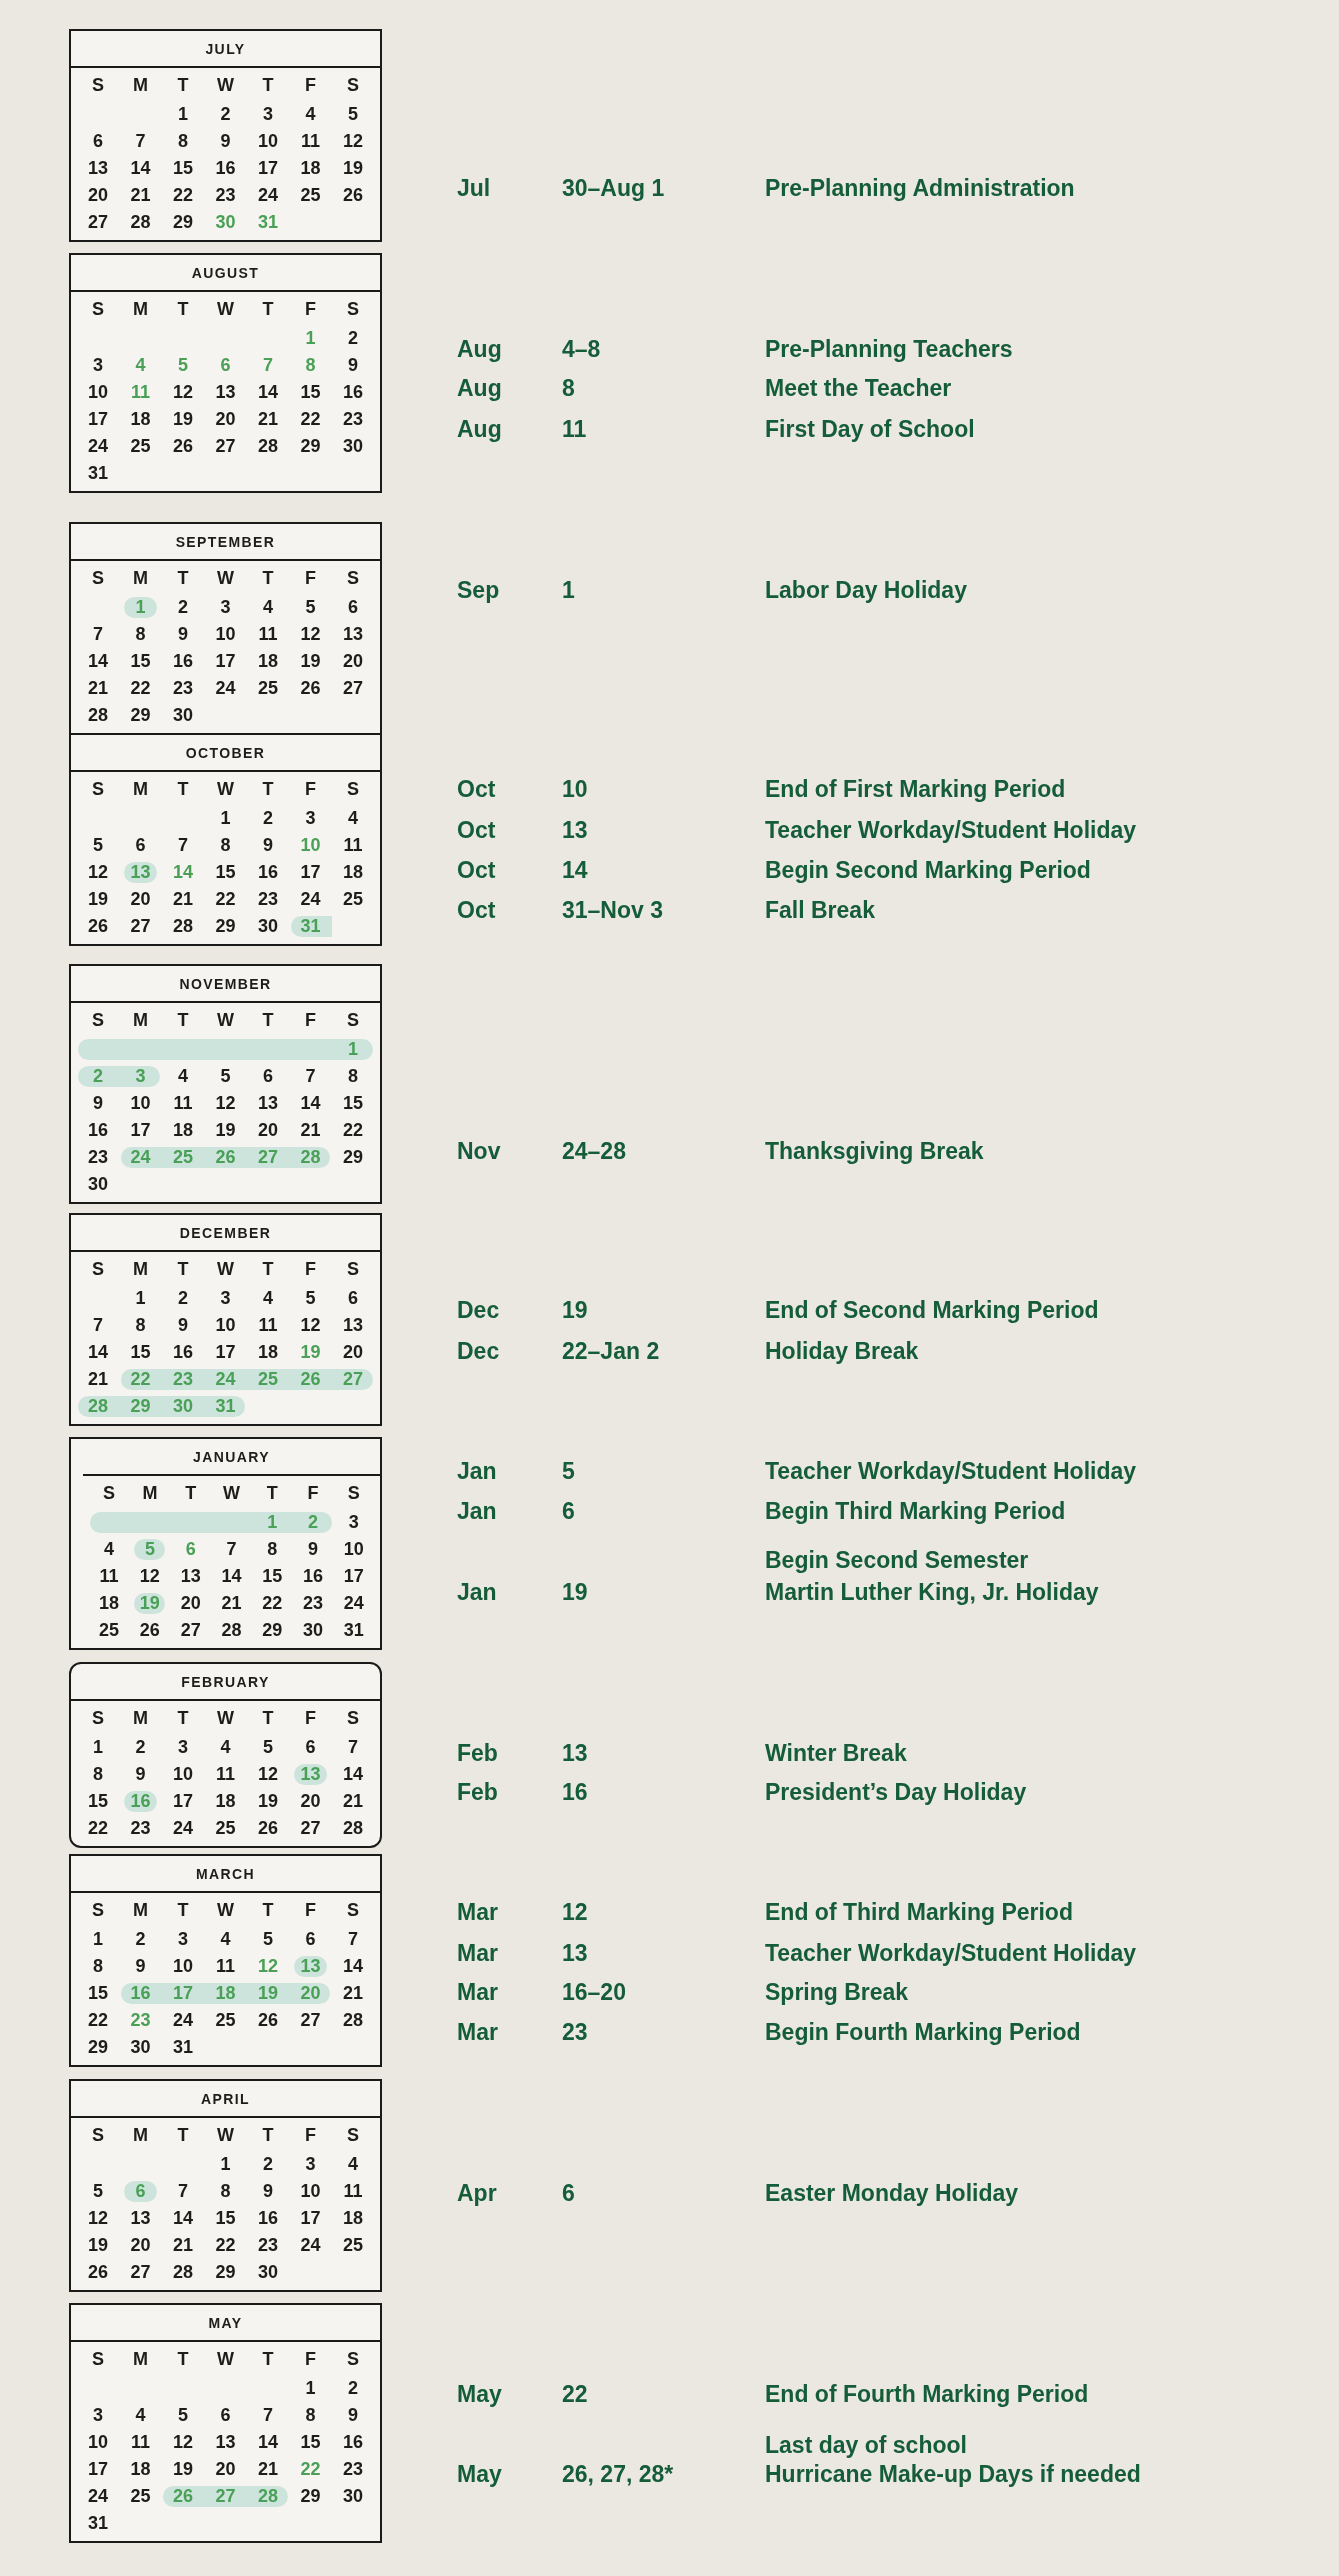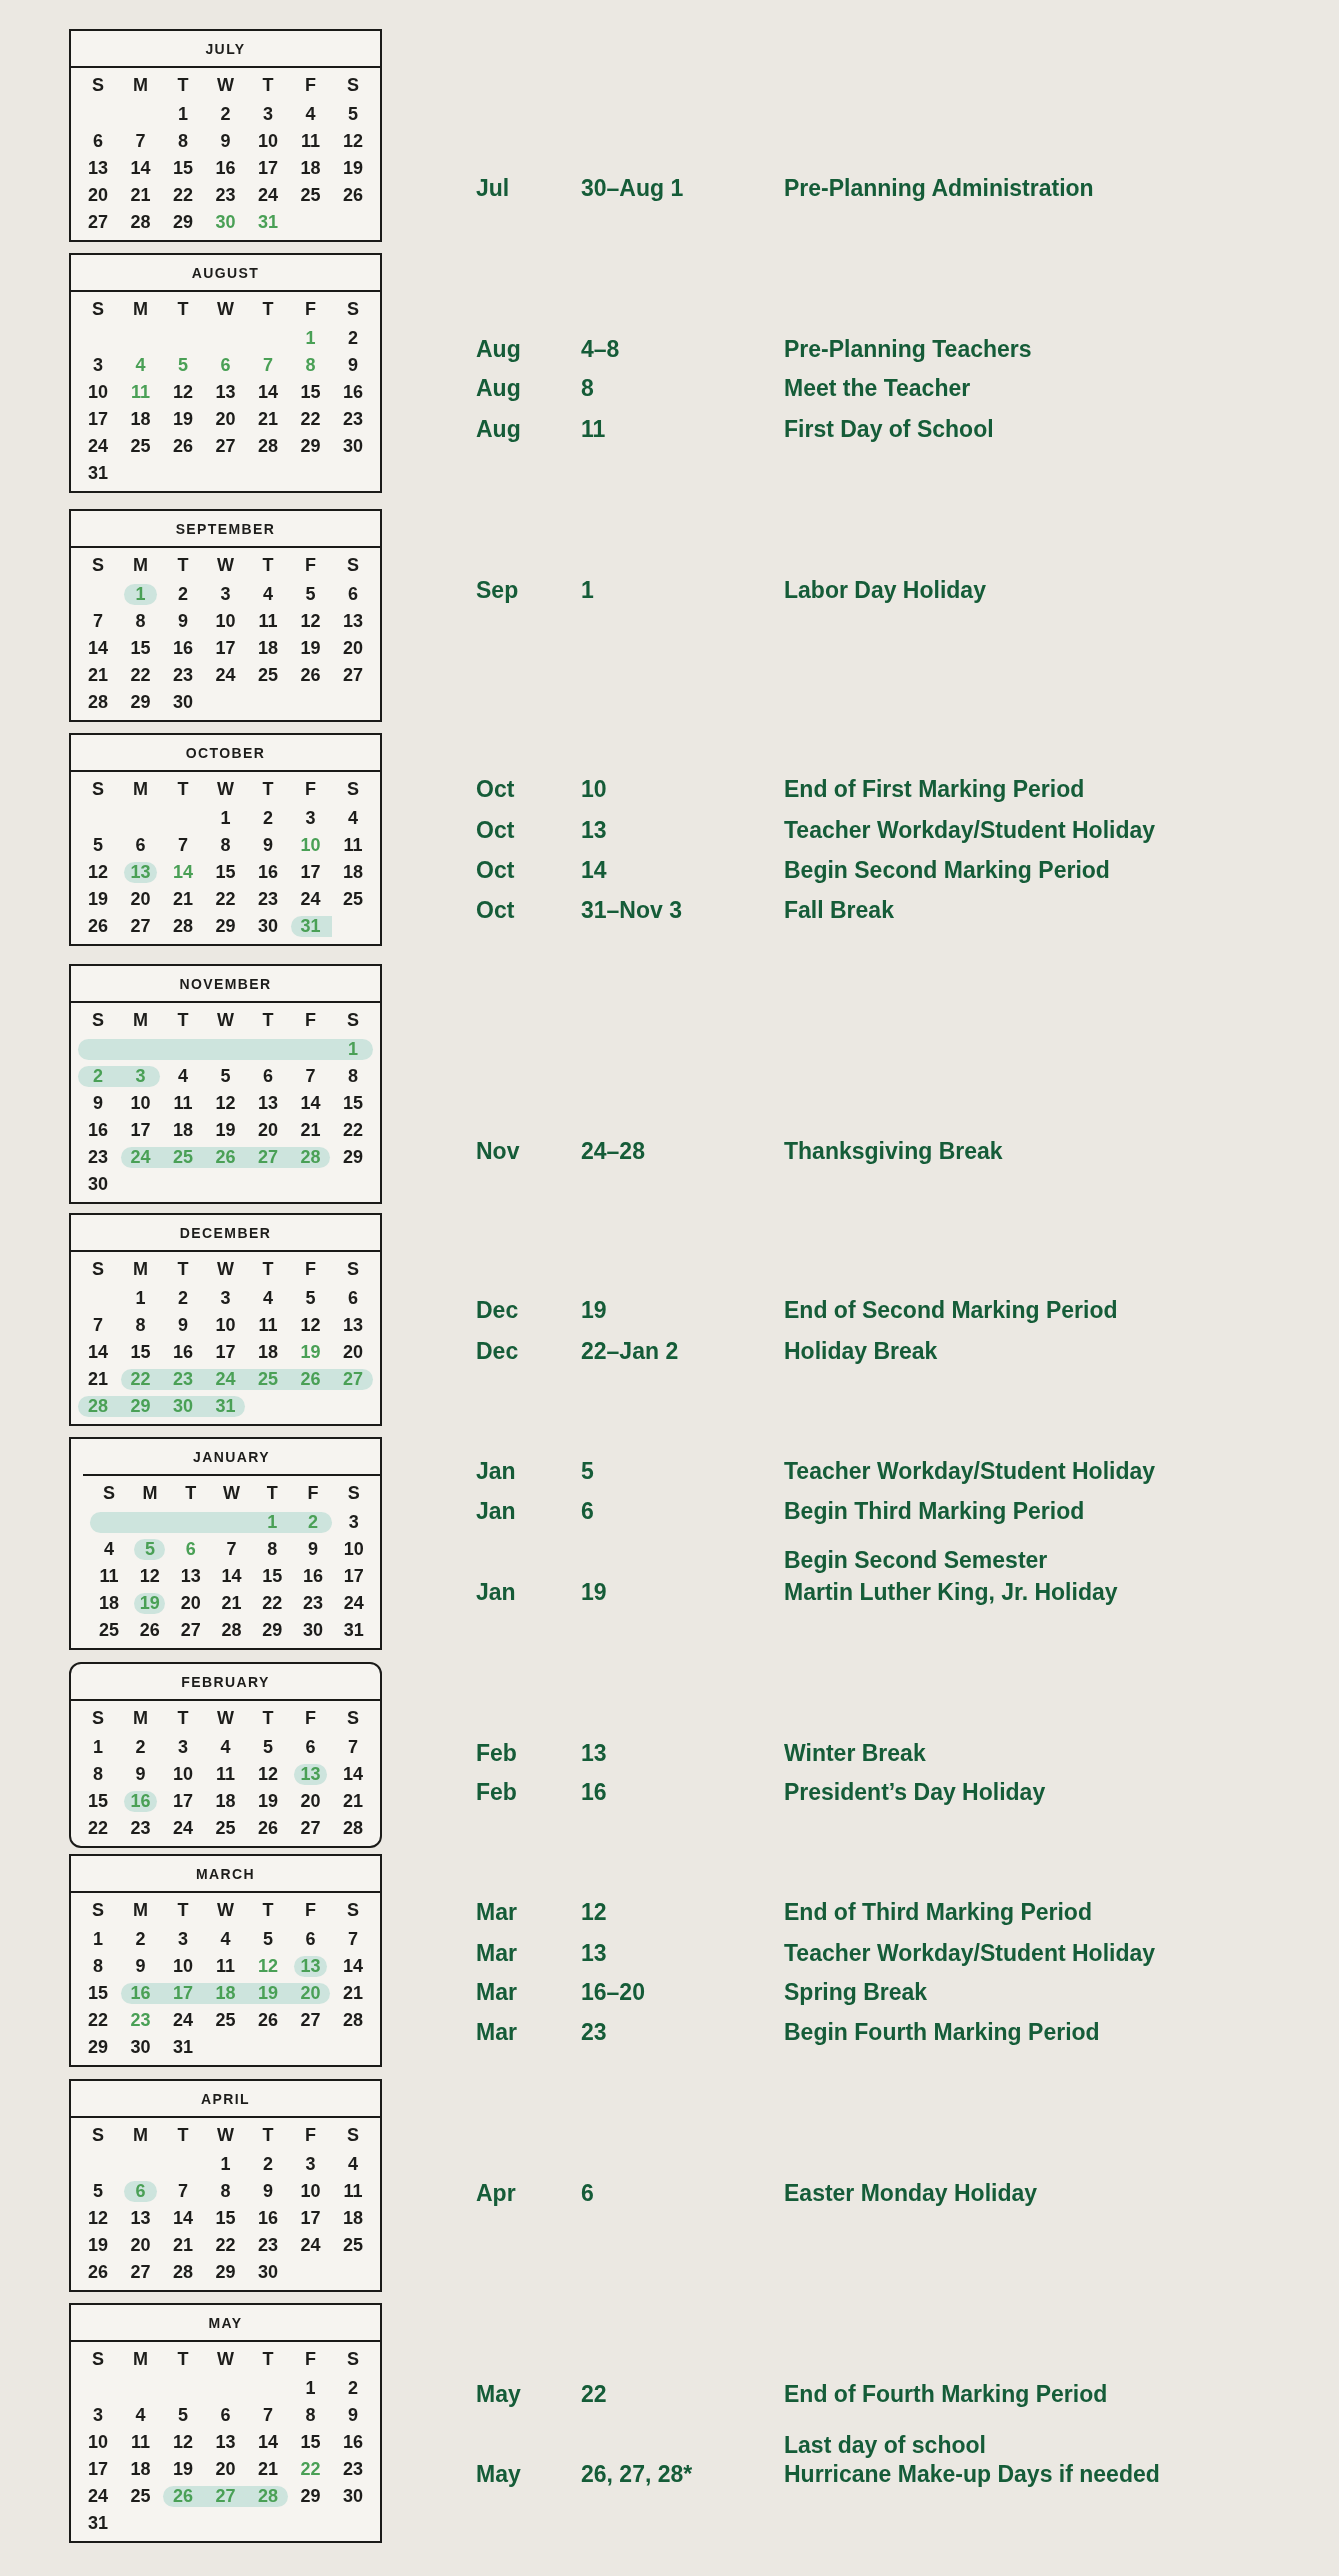--- a/index.html
+++ b/index.html
@@ -47,21 +47,21 @@
   .cell .bar {
     position:absolute; top:2.9px; bottom:2.9px; left:0; right:0;
     background:#cde4dd;
   }
   .cell.p  .bar { left:5px; right:5px; border-radius:715px; }
   .cell.ps .bar { left:1.4px; right:0; border-radius:715px 0 0 715px; }
   .cell.pm .bar { left:0; right:0; border-radius:0; }
   .cell.pe .bar { left:0; right:1.4px; border-radius:0 715px 715px 0; }
   .event-row {
     position:absolute;
-    left:476px;
+    left:457px;
     display:flex;
     font-weight:bold;
     font-size:23px;
     color:#155c38;
     white-space:nowrap;
   }
   .ev-month { width:105px; }
   .ev-dates { width:203px; }
 </style>
 </head>
@@ -312,21 +312,21 @@
           </div>
           <div class="cell"></div>
           <div class="cell"></div>
           <div class="cell"></div>
           <div class="cell"></div>
           <div class="cell"></div>
           <div class="cell"></div>
         </div>
       </div>
     </div>
-    <div class="month" style="top: 509px;">
+    <div class="month" style="top: 522px;">
       <div class="month-header">SEPTEMBER</div>
       <div class="grid">
         <div class="dow-row">
           <div class="dow">S</div>
           <div class="dow">M</div>
           <div class="dow">T</div>
           <div class="dow">W</div>
           <div class="dow">T</div>
           <div class="dow">F</div>
           <div class="dow">S</div>

